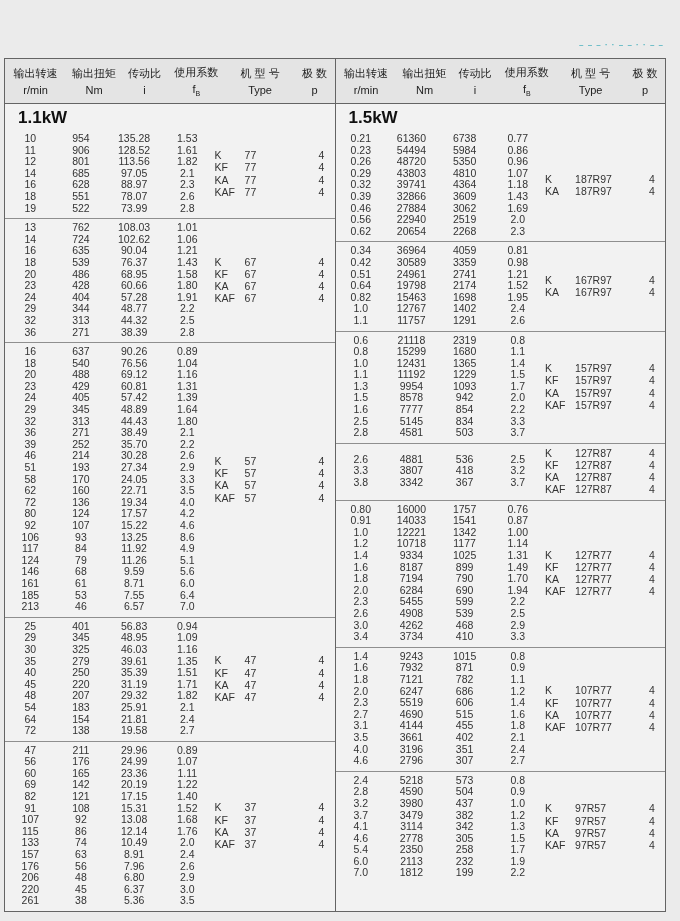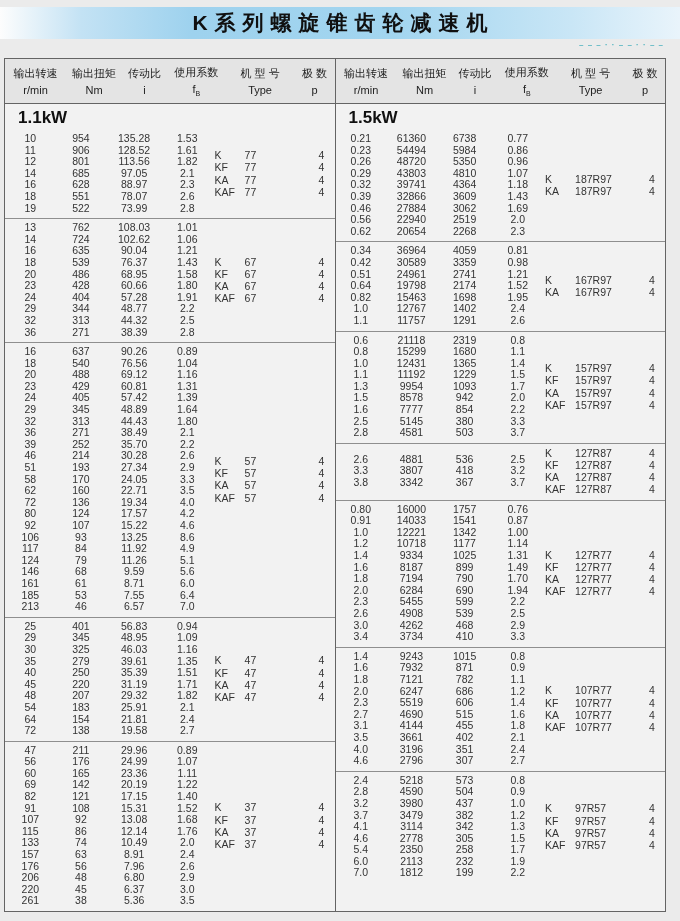--- a/index.html
+++ b/index.html
@@ -51,23 +51,20 @@
   .model-row{display:grid;grid-template-columns:30px 1fr 26px;}
   .m-name,.m-size,.m-poles{font-size:10.5px;line-height:12.2px;color:#333;white-space:nowrap;}
   .m-name{text-align:left;}
   .m-size{text-align:left;}
   .m-poles{text-align:center;}
 </style>
 </head>
 <body>
 
 <div class="page">
-  <div class="title-bar">
-    <div class="title">K系列螺旋锥齿轮减速机</div>
-  </div>
   <div class="watermark">– – – · · – – · · – –</div>
 
   <div class="table">
     <div class="half left">
         <div class="thead">
           <div class="th col0">
             <div class="th-cn">输出转速</div>
             <div class="th-unit">r/min</div>
           </div>
           <div class="th col1">
@@ -806,21 +803,21 @@
               </div>
               <div class="data-row">
                 <div class="cell">1.6</div>
                 <div class="cell">7777</div>
                 <div class="cell">854</div>
                 <div class="cell">2.2</div>
               </div>
               <div class="data-row">
                 <div class="cell">2.5</div>
                 <div class="cell">5145</div>
-                <div class="cell">380</div>
+                <div class="cell">834</div>
                 <div class="cell">3.3</div>
               </div>
               <div class="data-row">
                 <div class="cell">2.8</div>
                 <div class="cell">4581</div>
                 <div class="cell">503</div>
                 <div class="cell">3.7</div>
               </div>
             </div>
             <div class="models">

